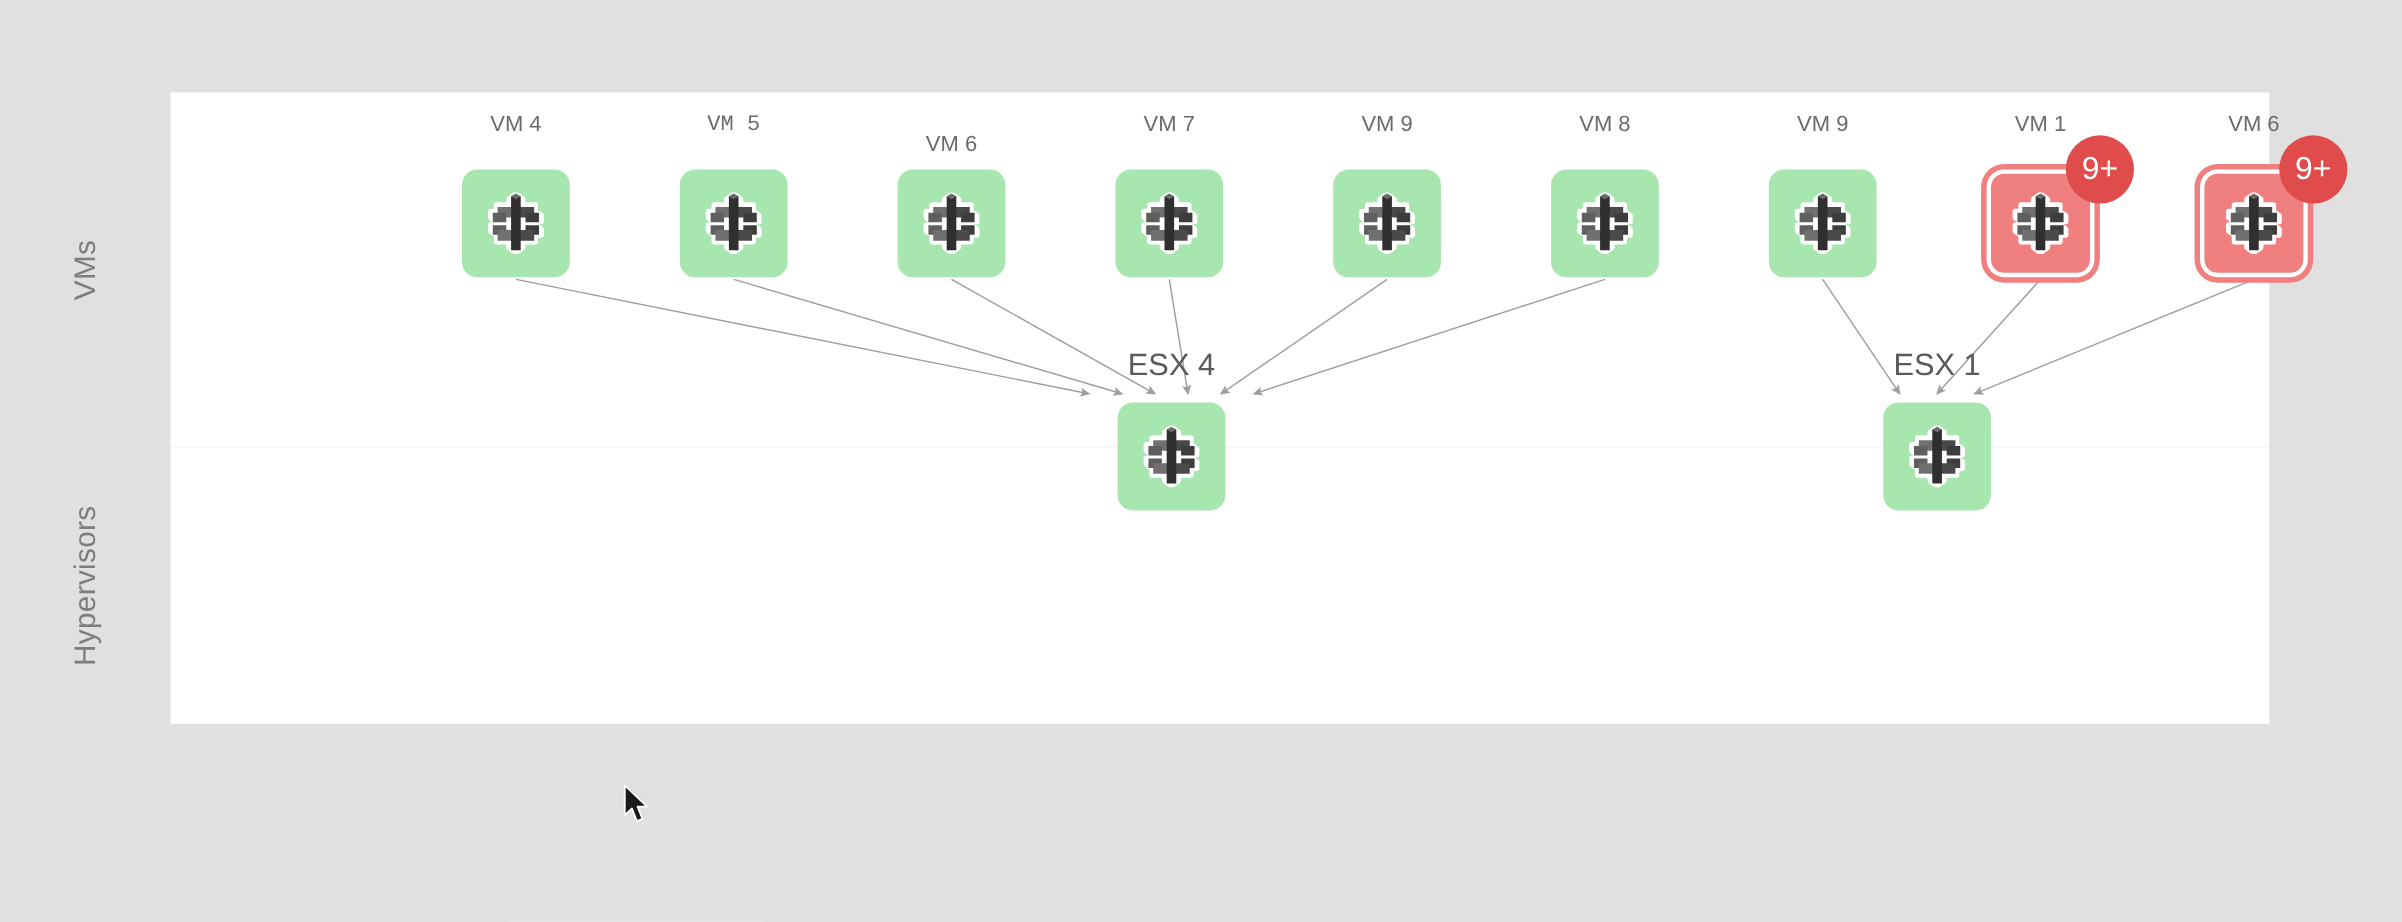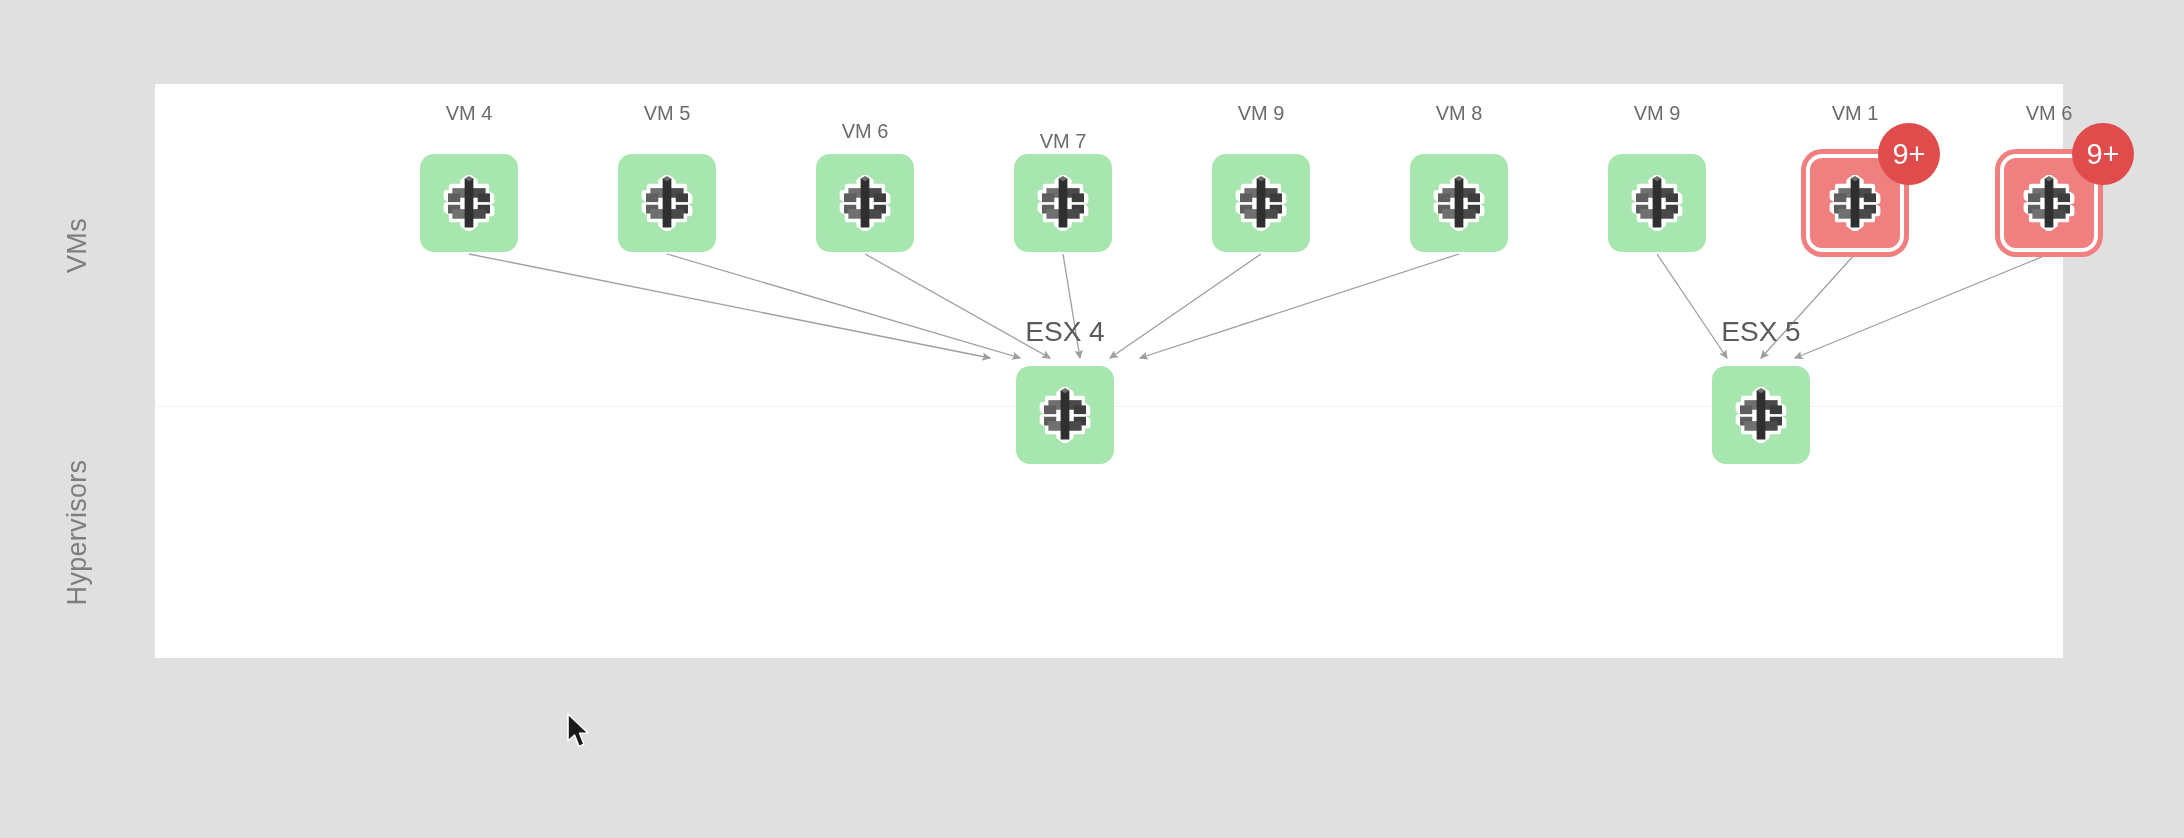--- a/index.html
+++ b/index.html
@@ -175,21 +175,21 @@
               <path d="M13 39 L28 39 L28 50 L13 50 Z" fill="#707070"></path>
               <path d="M36 15 L51 15 L51 26 L36 26 Z" fill="#4a4a4a"></path>
               <path d="M42 21 L56 21 L56 31 L42 31 Z" fill="#3d3d3d"></path>
               <path d="M42 34 L56 34 L56 44 L42 44 Z" fill="#3d3d3d"></path>
               <path d="M36 39 L51 39 L51 50 L36 50 Z" fill="#4a4a4a"></path>
               <path d="M27 4 L37 4 L37 60 L27 60 Z" fill="#2f2f2f"></path>
               <path d="M27 4 L32 1 L37 4 L32 7 Z" fill="#6a6a6a"></path>
             </g>
           </svg>
         </div>
-        <div class="hv-caption" style="left: 1506px; top: 232px;">ESX 5</div>
+        <div class="hv-caption" style="left: 1506px; top: 232px;">ESX 1</div>
         <div class="node ok" style="left: 1557px; top: 282px;">
           <svg class="node-icon" viewBox="0 0 64 64">
             <g>
               <path d="M32 2 L39 7 L39 13 L52 13 L52 20 L58 24 L58 30 L52 30 L52 34 L58 38 L58 44 L52 44 L52 51 L39 51 L39 57 L32 62 L25 57 L25 51 L12 51 L12 44 L6 40 L6 34 L12 34 L12 30 L6 26 L6 20 L12 20 L12 13 L25 13 L25 7 Z" fill="#ffffff" stroke="#ffffff" stroke-width="6" stroke-linejoin="round"></path>
               <path d="M13 15 L28 15 L28 26 L13 26 Z" fill="#707070"></path>
               <path d="M8 21 L22 21 L22 31 L8 31 Z" fill="#5f5f5f"></path>
               <path d="M8 34 L22 34 L22 44 L8 44 Z" fill="#5f5f5f"></path>
               <path d="M13 39 L28 39 L28 50 L13 50 Z" fill="#707070"></path>
               <path d="M36 15 L51 15 L51 26 L36 26 Z" fill="#4a4a4a"></path>
               <path d="M42 21 L56 21 L56 31 L42 31 Z" fill="#3d3d3d"></path>
@@ -211,21 +211,21 @@
               <path d="M13 39 L28 39 L28 50 L13 50 Z" fill="#707070"></path>
               <path d="M36 15 L51 15 L51 26 L36 26 Z" fill="#4a4a4a"></path>
               <path d="M42 21 L56 21 L56 31 L42 31 Z" fill="#3d3d3d"></path>
               <path d="M42 34 L56 34 L56 44 L42 44 Z" fill="#3d3d3d"></path>
               <path d="M36 39 L51 39 L51 50 L36 50 Z" fill="#4a4a4a"></path>
               <path d="M27 4 L37 4 L37 60 L27 60 Z" fill="#2f2f2f"></path>
               <path d="M27 4 L32 1 L37 4 L32 7 Z" fill="#6a6a6a"></path>
             </g>
           </svg>
         </div>
-        <div class="node-caption" style="left: 412px; top: 18px;">VM 5</div>
+        <div class="node-caption" style="left: 412px; top: 18px; font-family: Liberation Mono, monospace;">VM 5</div>
         <div class="node ok" style="left: 463px; top: 70px;">
           <svg class="node-icon" viewBox="0 0 64 64">
             <g>
               <path d="M32 2 L39 7 L39 13 L52 13 L52 20 L58 24 L58 30 L52 30 L52 34 L58 38 L58 44 L52 44 L52 51 L39 51 L39 57 L32 62 L25 57 L25 51 L12 51 L12 44 L6 40 L6 34 L12 34 L12 30 L6 26 L6 20 L12 20 L12 13 L25 13 L25 7 Z" fill="#ffffff" stroke="#ffffff" stroke-width="6" stroke-linejoin="round"></path>
               <path d="M13 15 L28 15 L28 26 L13 26 Z" fill="#707070"></path>
               <path d="M8 21 L22 21 L22 31 L8 31 Z" fill="#5f5f5f"></path>
               <path d="M8 34 L22 34 L22 44 L8 44 Z" fill="#5f5f5f"></path>
               <path d="M13 39 L28 39 L28 50 L13 50 Z" fill="#707070"></path>
               <path d="M36 15 L51 15 L51 26 L36 26 Z" fill="#4a4a4a"></path>
               <path d="M42 21 L56 21 L56 31 L42 31 Z" fill="#3d3d3d"></path>
@@ -247,21 +247,21 @@
               <path d="M13 39 L28 39 L28 50 L13 50 Z" fill="#707070"></path>
               <path d="M36 15 L51 15 L51 26 L36 26 Z" fill="#4a4a4a"></path>
               <path d="M42 21 L56 21 L56 31 L42 31 Z" fill="#3d3d3d"></path>
               <path d="M42 34 L56 34 L56 44 L42 44 Z" fill="#3d3d3d"></path>
               <path d="M36 39 L51 39 L51 50 L36 50 Z" fill="#4a4a4a"></path>
               <path d="M27 4 L37 4 L37 60 L27 60 Z" fill="#2f2f2f"></path>
               <path d="M27 4 L32 1 L37 4 L32 7 Z" fill="#6a6a6a"></path>
             </g>
           </svg>
         </div>
-        <div class="node-caption" style="left: 808px; top: 18px; margin-top: 28px;">VM 7</div>
+        <div class="node-caption" style="left: 808px; top: 18px;">VM 7</div>
         <div class="node ok" style="left: 859px; top: 70px;">
           <svg class="node-icon" viewBox="0 0 64 64">
             <g>
               <path d="M32 2 L39 7 L39 13 L52 13 L52 20 L58 24 L58 30 L52 30 L52 34 L58 38 L58 44 L52 44 L52 51 L39 51 L39 57 L32 62 L25 57 L25 51 L12 51 L12 44 L6 40 L6 34 L12 34 L12 30 L6 26 L6 20 L12 20 L12 13 L25 13 L25 7 Z" fill="#ffffff" stroke="#ffffff" stroke-width="6" stroke-linejoin="round"></path>
               <path d="M13 15 L28 15 L28 26 L13 26 Z" fill="#707070"></path>
               <path d="M8 21 L22 21 L22 31 L8 31 Z" fill="#5f5f5f"></path>
               <path d="M8 34 L22 34 L22 44 L8 44 Z" fill="#5f5f5f"></path>
               <path d="M13 39 L28 39 L28 50 L13 50 Z" fill="#707070"></path>
               <path d="M36 15 L51 15 L51 26 L36 26 Z" fill="#4a4a4a"></path>
               <path d="M42 21 L56 21 L56 31 L42 31 Z" fill="#3d3d3d"></path>

